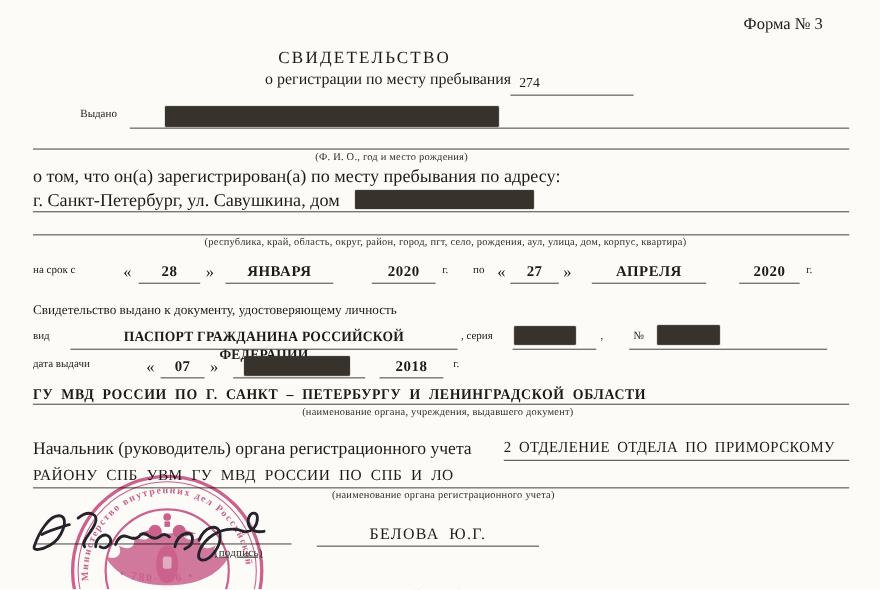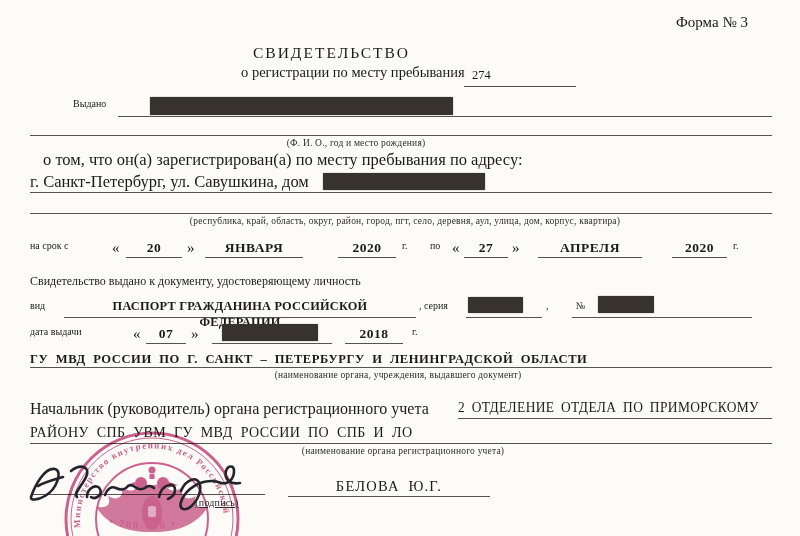--- a/index.html
+++ b/index.html
@@ -33,32 +33,32 @@
     <span>274</span>
   </div>
   <div class="abs" style="left:241px; top:64px; font-size:14.5px;">о регистрации по месту пребывания</div>
 
   <div class="abs body-t" style="left:73px; top:98px;">Выдано</div>
   <div class="redact" style="left:150px; top:97px; width:303px; height:18px;"></div>
   <div class="rule" style="left:118px; top:116px; width:654px;"></div>
   <div class="rule" style="left:30px; top:135px; width:742px;"></div>
   <div class="abs cap center" style="left:348px; top:138px;">(Ф. И. О., год и место рождения)</div>
 
-  <div class="abs body-t" style="left:30px; top:150px; font-size:16.5px;margin-left:13px;">о том, что он(а) зарегистрирован(а) по месту пребывания по адресу:</div>
+  <div class="abs body-t" style="left:30px; top:150px; font-size:16.5px;">о том, что он(а) зарегистрирован(а) по месту пребывания по адресу:</div>
 
   <div class="abs body-t" style="left:30px; top:172px; font-size:16.5px;">г. Санкт-Петербург, ул. Савушкина, дом</div>
   <div class="redact" style="left:323px; top:173px; width:162px; height:17px;"></div>
   <div class="rule" style="left:30px; top:192px; width:742px;"></div>
   <div class="rule" style="left:30px; top:213px; width:742px;"></div>
-  <div class="abs cap center" style="left:397px; top:216px;">(республика, край, область, округ, район, город, пгт, село, деревня, аул, улица, дом, корпус, квартира)</div>
+  <div class="abs cap center" style="left:397px; top:216px;">(республика, край, область, округ, район, город, пгт, село, рождения, аул, улица, дом, корпус, квартира)</div>
 
   <div class="abs body-t" style="left:30px; top:240px;">на срок с</div>
   <div class="abs quote" style="left:112px; top:240px;">«</div>
   <div class="cell" style="left:126px; top:238px; width:56px; height:19px;">
-    <span class="v">20</span>
+    <span class="v">28</span>
   </div>
   <div class="abs quote" style="left:187px; top:240px;">»</div>
   <div class="cell" style="left:205px; top:238px; width:98px; height:19px;">
     <span class="v">ЯНВАРЯ</span>
   </div>
   <div class="cell" style="left:338px; top:238px; width:58px; height:19px;">
     <span class="v">2020</span>
   </div>
   <div class="abs body-t" style="left:402px; top:240px;">г.</div>
   <div class="abs body-t" style="left:430px; top:240px;">по</div>

